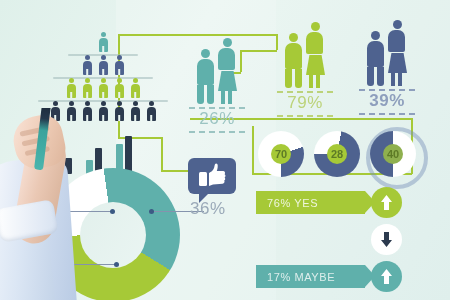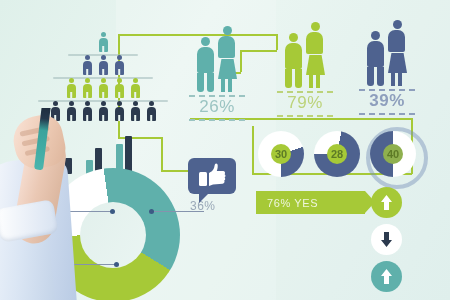--- a/index.html
+++ b/index.html
@@ -71,21 +71,21 @@
   #bars{position:absolute;left:56px;top:132px;width:92px;height:42px;}
   .bar{position:absolute;bottom:0;width:7px;border-radius:1px;}
 
   
   #donut{position:absolute;left:46px;top:168px;width:134px;height:134px;}
   .donutring{position:absolute;inset:0;border-radius:50%;}
   .donuthole{position:absolute;left:34px;top:34px;width:66px;height:66px;border-radius:50%;
     background:linear-gradient(120deg,#e2f0ec,#eaf5f2);}
   .leader{position:absolute;height:1.4px;background:#8593ad;}
   .leaddot{position:absolute;width:5px;height:5px;border-radius:50%;background:#3c5a84;}
-  .dlabel{position:absolute;font-size:12px;color:#9aa9b8;letter-spacing:.5px;}
+  .dlabel{position:absolute;font-size:17px;color:#9aa9b8;letter-spacing:.5px;}
 
   
   #thumb{position:absolute;left:188px;top:158px;width:48px;height:44px;}
   .tbub{position:absolute;left:0;top:0;width:48px;height:36px;background:#4e628f;border-radius:6px;}
   .ttail{position:absolute;left:11px;top:34px;width:0;height:0;
     border-left:0 solid transparent;border-right:11px solid transparent;border-top:11px solid #4e628f;}
 
   
   .gauge{position:absolute;width:46px;height:46px;border-radius:50%;}
   .gdisc{position:absolute;inset:0;border-radius:50%;background:#4e628f;}
@@ -200,21 +200,21 @@
           <div class="head" style="background:#2c3a4e"></div>
           <div class="body" style="background:#2c3a4e"></div>
         </div>
         <div class="fig">
           <div class="head" style="background:#2c3a4e"></div>
           <div class="body" style="background:#2c3a4e"></div>
         </div>
       </div>
   </div>
 
-  <div class="pairgroup" style="left:186px;top:36px;width:62px;">
+  <div class="pairgroup" style="left:186px;top:48px;width:62px;">
     <div class="pair">
         <div class="person" style="left:11px;">
           <div class="p-head" style="background:#5fb0ab"></div>
           <div class="p-torso" style="background:#5fb0ab"></div>
           <div class="p-legs">
             <span style="position:absolute;left:0;top:0;width:7px;height:19px;background:#5fb0ab;border-radius:0 0 3px 3px;"></span>
             <span style="position:absolute;right:0;top:0;width:7px;height:19px;background:#5fb0ab;border-radius:0 0 3px 3px;"></span>
           </div>
         </div>
         <div class="person" style="left:32px;">
@@ -311,21 +311,21 @@
     <div class="tbub"></div>
     <div class="ttail"></div>
     <svg width="48" height="36" viewBox="0 0 48 36" style="position:absolute;left:0;top:0;">
       <rect x="11" y="14" width="8" height="14" rx="1.5" fill="#ffffff"></rect>
       <path d="M21 28 V15 C21 15 26 13 26.5 8 C26.8 5 28.5 5 29.3 6 C30.2 7.2 29.6 11 28.8 13 L35 13 C37 13 37.6 15 36.6 16.2 C37.8 16.8 37.8 18.6 36.6 19.4 C37.6 20.2 37.4 22 36.2 22.6 C37 23.6 36.3 25.6 34.6 25.8 L25 26.6 Z" fill="#ffffff"></path>
     </svg>
   </div>
 
   <div class="gauge" style="left:258px;top:131px;">
     <div class="gdisc" style="background:conic-gradient(from 180deg,#ffffff 0turn 0.70turn,#4e628f 0.70turn 1turn);"></div>
-    <div class="ginner">30</div>
+    <div class="ginner">70</div>
   </div>
 
   <div class="gauge" style="left:314px;top:131px;">
     <div class="gdisc" style="background:conic-gradient(from 270deg,#ffffff 0turn 0.28turn,#4e628f 0.28turn 1turn);"></div>
     <div class="ginner">28</div>
   </div>
 
   <div class="gauge" style="left:370px;top:131px;">
     <div class="ghalo"></div>
     <div class="gdisc" style="background:conic-gradient(from 0deg,#ffffff 0turn 0.50turn,#4e628f 0.50turn 1turn);"></div>
@@ -341,20 +341,24 @@
       <path d="M6.5 0 L12 7 H9 V15 H4 V7 H1 Z" fill="#ffffff"></path>
     </svg>
   </div>
 
   <div class="arrowbtn" style="left:371px;top:224px;background:#ffffff;">
     <svg width="13" height="15" viewBox="0 0 13 15">
       <path d="M6.5 15 L12 8 H9 V0 H4 V8 H1 Z" fill="#2c3a4e"></path>
     </svg>
   </div>
 
+  <div class="banner" style="left:256px;top:265px;width:98px;background:#5fb0ab;color:#ddeeec;">
+    <span>17% MAYBE</span>
+    <span class="btip" style="border-left:10px solid #5fb0ab;"></span>
+  </div>
   <div class="arrowbtn" style="left:371px;top:261px;background:#5fb0ab;">
     <svg width="13" height="15" viewBox="0 0 13 15">
       <path d="M6.5 0 L12 7 H9 V15 H4 V7 H1 Z" fill="#ffffff"></path>
     </svg>
   </div>
 
   <div class="photo">
     <div class="shirt"></div>
     <div class="shirt2"></div>
     <div class="forearm"></div>

